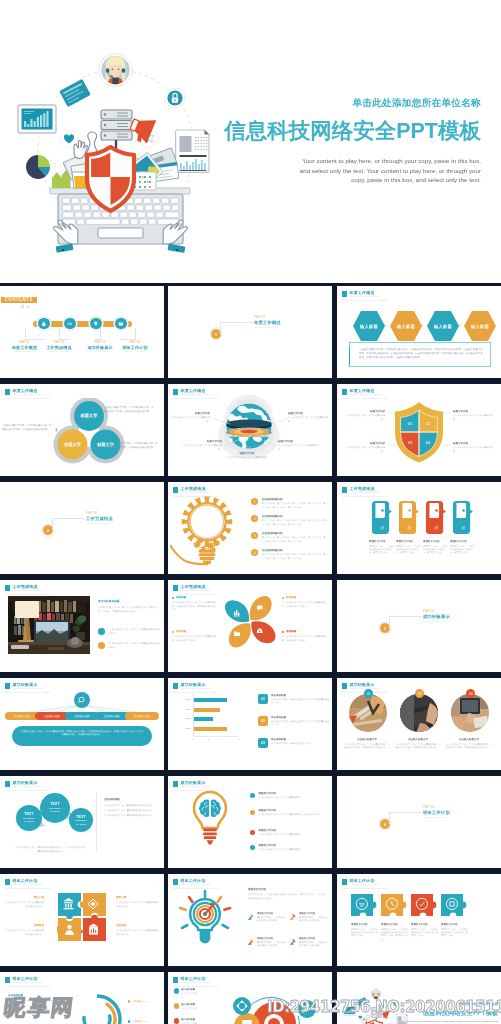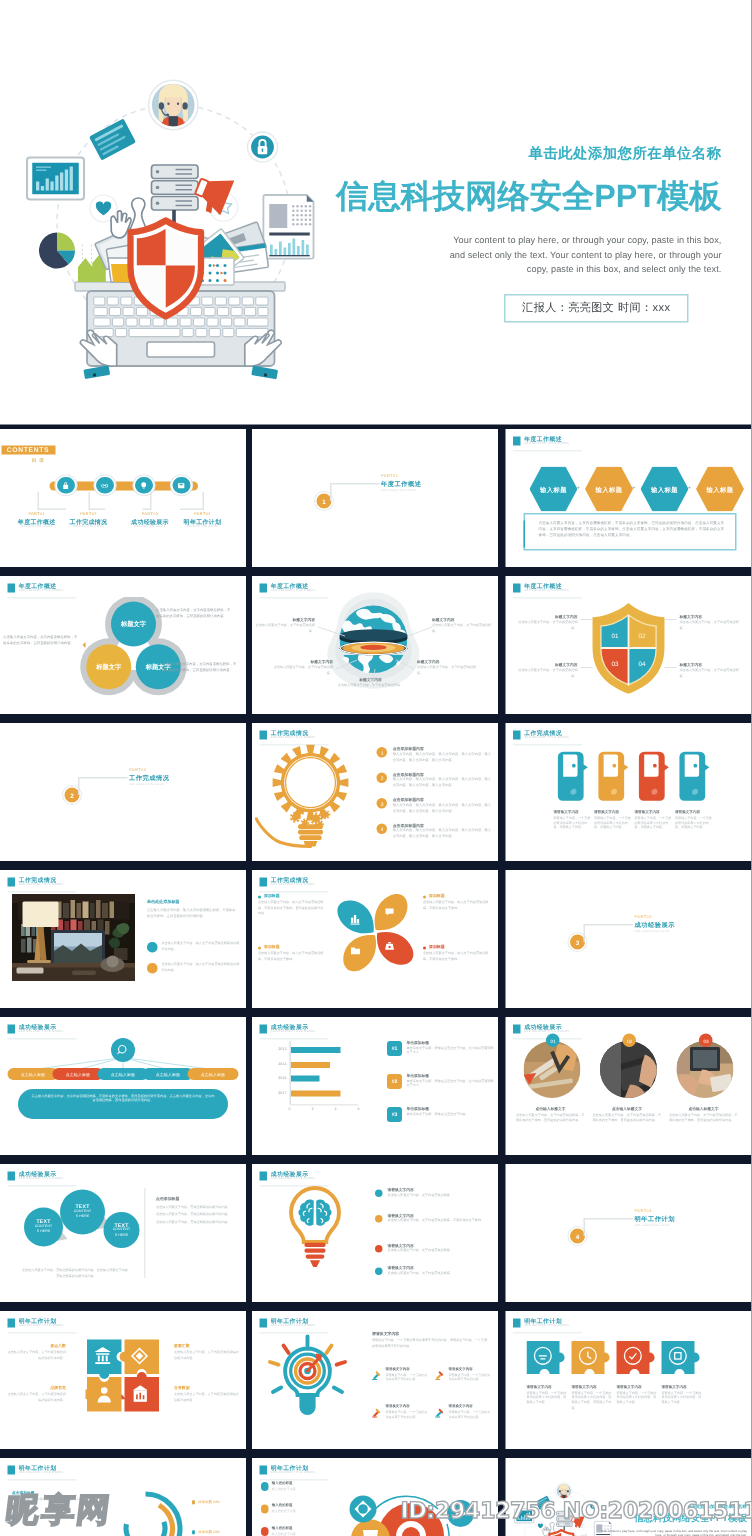--- a/index.html
+++ b/index.html
@@ -507,21 +507,20 @@
           <rect x="90" y="177" width="20.5" height="32" fill="#fcfcfc"></rect>
           <rect x="110.5" y="177" width="21" height="32" fill="#e0512f"></rect>
         </g>
       </g>
     </svg>
   </div>
   <div class="cover-right">
     <div class="cv-org">单击此处添加您所在单位名称</div>
     <div class="cv-title">信息科技网络安全PPT模板</div>
     <div class="cv-sub">Your content to play here, or through your copy, paste in this box, and select only the text. Your content to play here, or through your copy, paste in this box, and select only the text.</div>
-    <div class="cv-box">汇报人：亮亮图文   时间：xxx</div>
   </div>
 </div>
 <div class="gr">
 
 <div class="slide" style="left:0;top:0">
   <div class="ct-bar">
           <span>CONTENTS</span>
         </div>
   <div class="ct-cn">目录</div>
   <div class="ct-track"></div>

